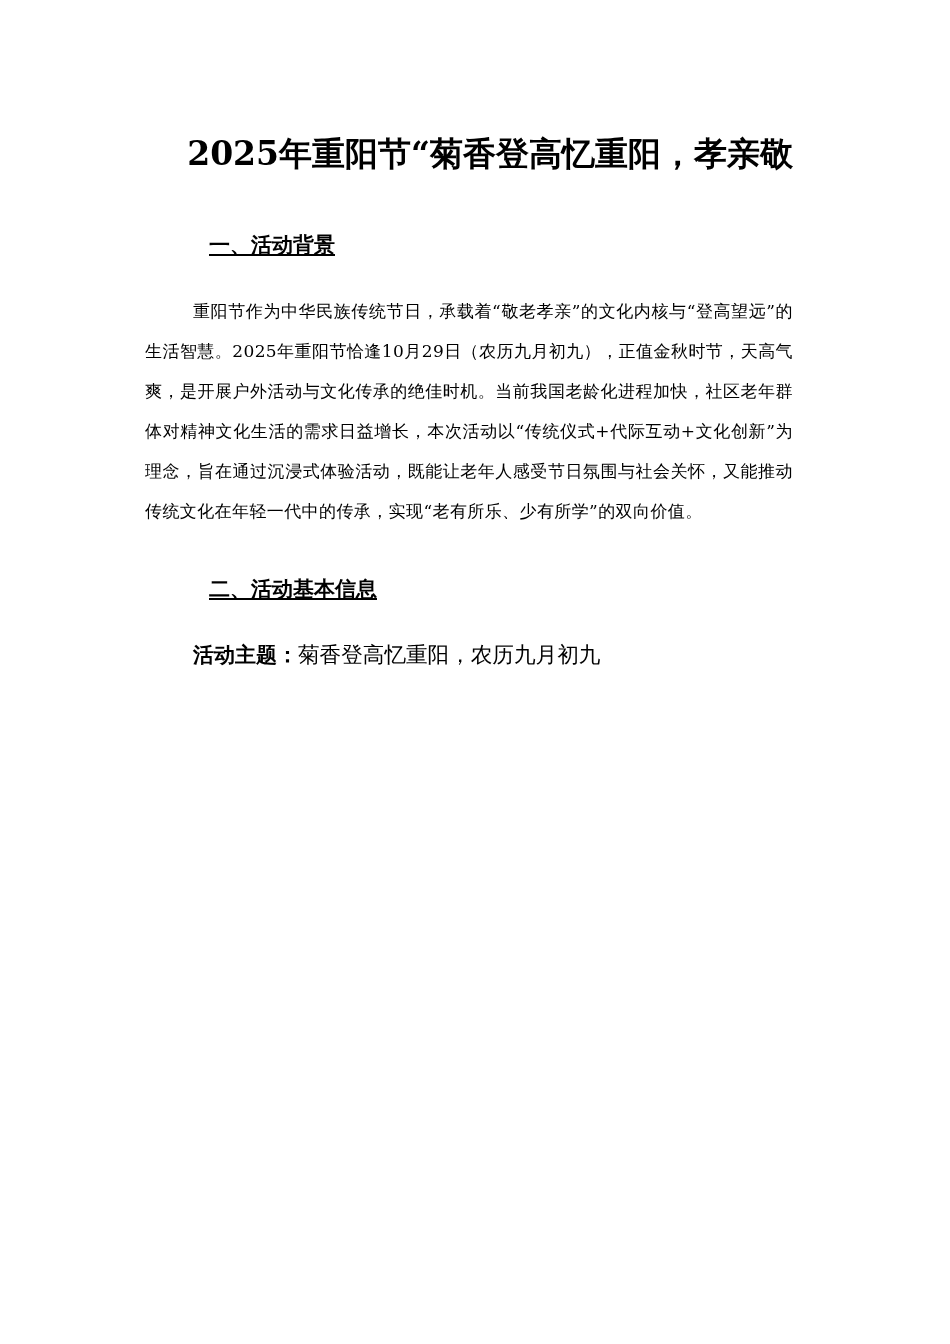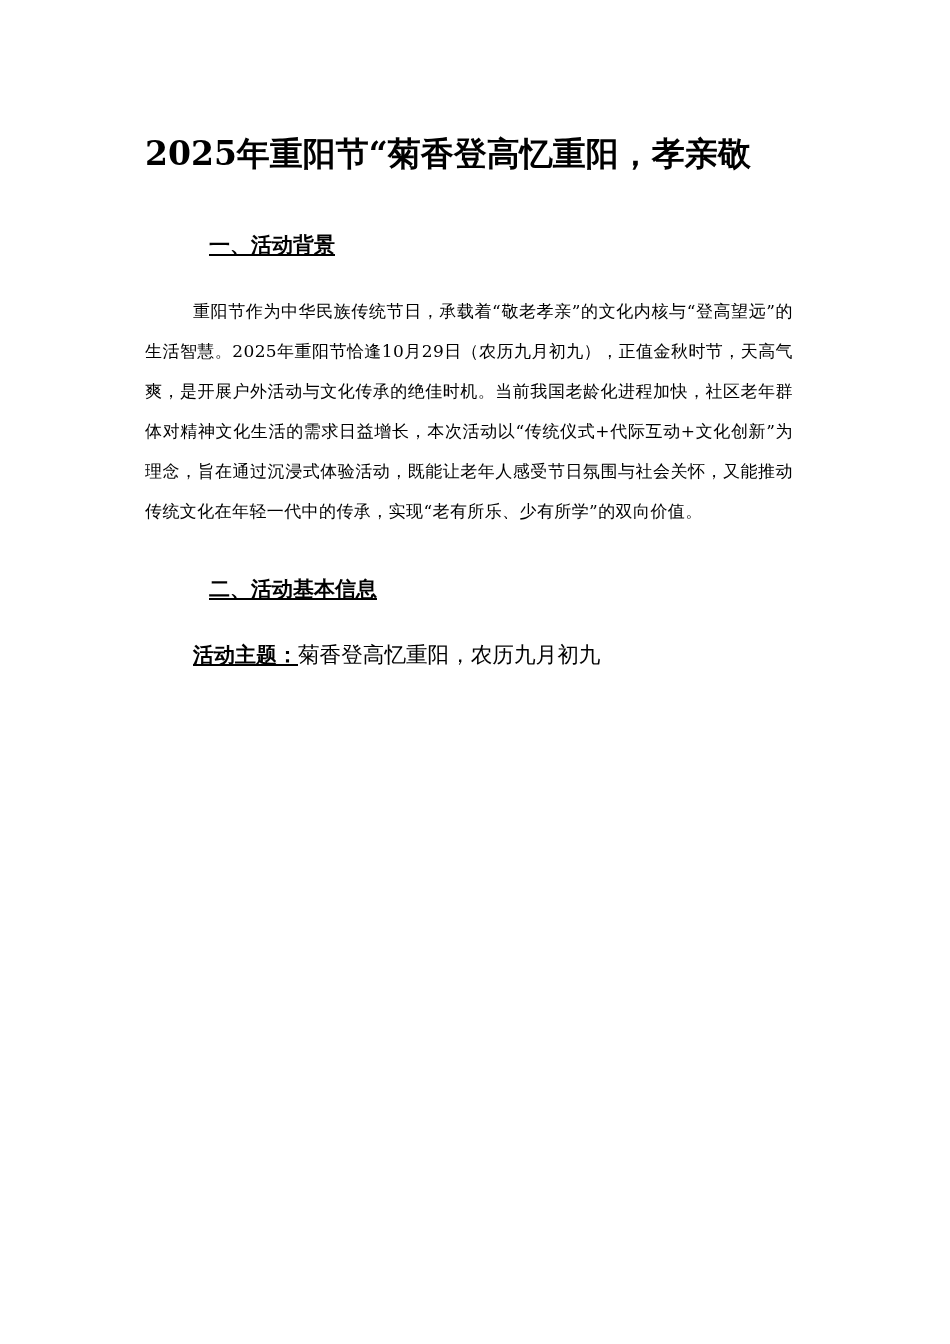--- a/index.html
+++ b/index.html
@@ -19,21 +19,21 @@
       position: absolute;
       left: 145px;
       top: 128px;
       width: 648px;
     }
     .title {
       font-family: "DejaVu Serif", "Liberation Serif", serif;
       font-weight: bold;
       font-size: 33px;
       line-height: 51px;
-      text-align: left;
+      text-align: right;
       margin: 0;
       letter-spacing: 0px;
     }
     .heading {
       font-family: "DejaVu Sans", "Liberation Sans", sans-serif;
       font-weight: bold;
       font-size: 21px;
       line-height: 40px;
       margin: 16px;
       text-indent: 48px;
@@ -50,21 +50,20 @@
     .field {
       font-size: 21.6px;
       line-height: 40px;
       margin: 0;
       text-indent: 48px;
     }
     .field-label {
       font-family: "DejaVu Sans", "Liberation Sans", sans-serif;
       font-weight: bold;
       font-size: 21px;
-      text-decoration: underline;
     }
     .gap-title { height: 30px; }
     .gap-sm { height: 10px; }
     .gap-md { height: 12px; }
   </style>
 </head>
 <body>
 
 <div class="page">
   <h1 class="title">

